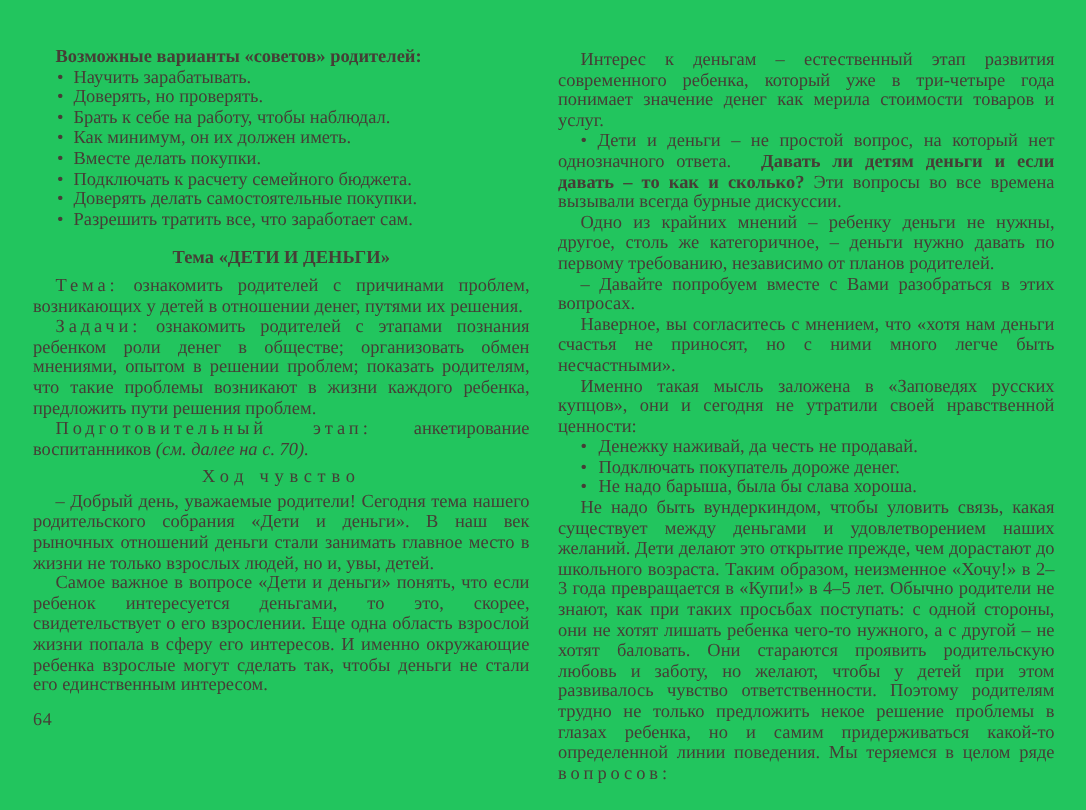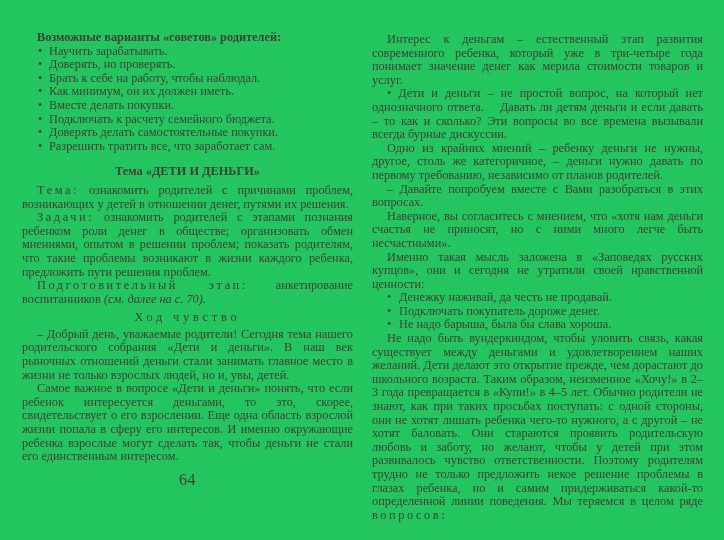--- a/index.html
+++ b/index.html
@@ -20,21 +20,21 @@
     top: 31px;
     width: 331px;
     font-size: 12.3px;
     line-height: 13.6px;
     text-align: justify;
   }
   .page-left  { left: 22px; }
   .page-right { left: 372px; top: 33px; }
 
   p { margin: 0; text-indent: 15px; }
-  .bold   { font-weight: normal; margin-left: 12px; }
+  .bold   { font-weight: bold; margin-left: 12px; }
   .italic { font-style: italic; }
   .spaced { letter-spacing: 2.6px; }
 
   .advice-heading { font-weight: bold; text-indent: 15px; }
   .bullet-line {
     position: relative;
     text-indent: 0;
     padding-left: 27px;
     text-align: left;
   }
@@ -54,23 +54,23 @@
   .rule-line {
     position: relative;
     text-indent: 0;
     padding-left: 27px;
     text-align: left;
   }
   .rule-line .bullet { position: absolute; left: 15px; top: 0; }
   .question-line { text-indent: 15px; text-align: left; margin-top: 17px; }
 
   .page-number {
-    text-align: center; text-indent: 0;
+    text-align: left; text-indent: 0;
     margin-top: 9px;
-    font-size: 16px;
+    font-size: 12px;
     letter-spacing: 0.5px;
   }
 </style>
 </head>
 <body>
 
 <div class="spread">
 
   <div class="page page-left">
 

